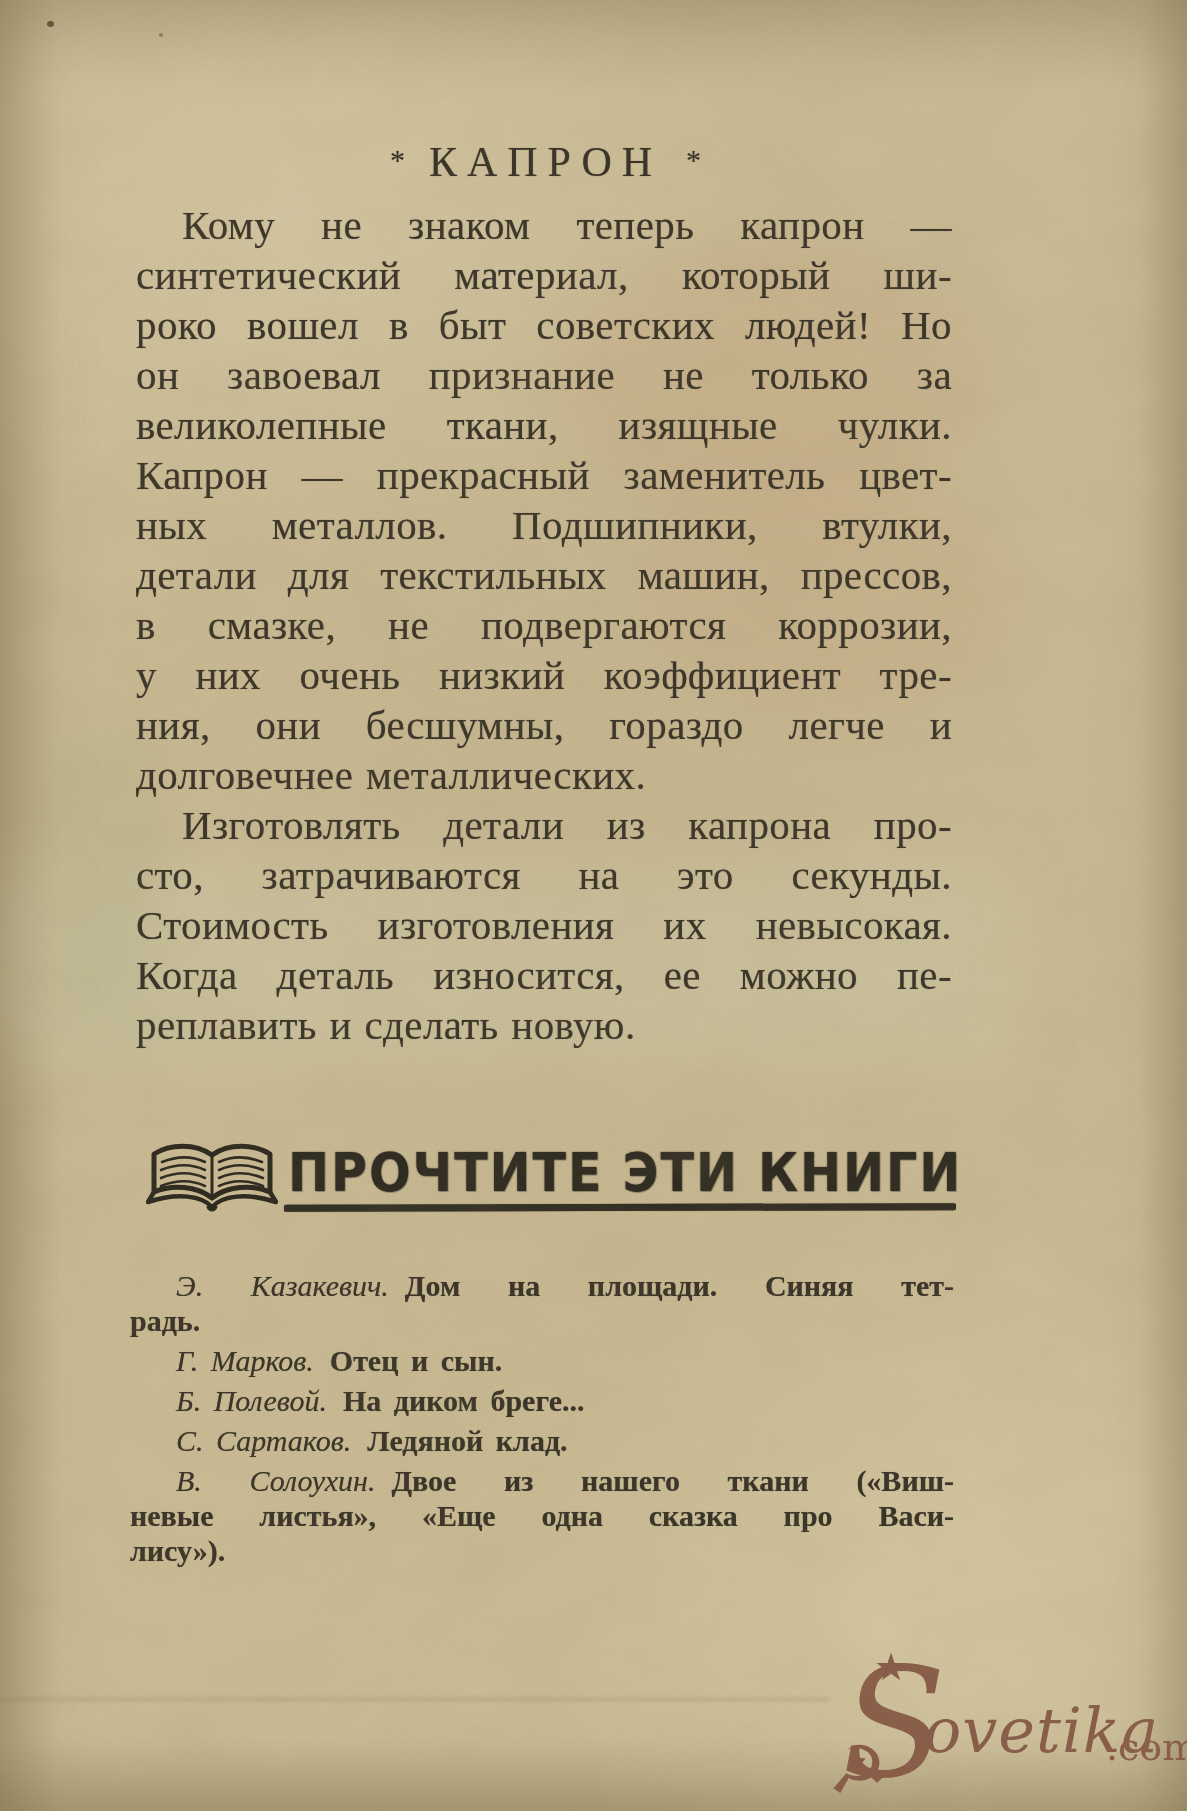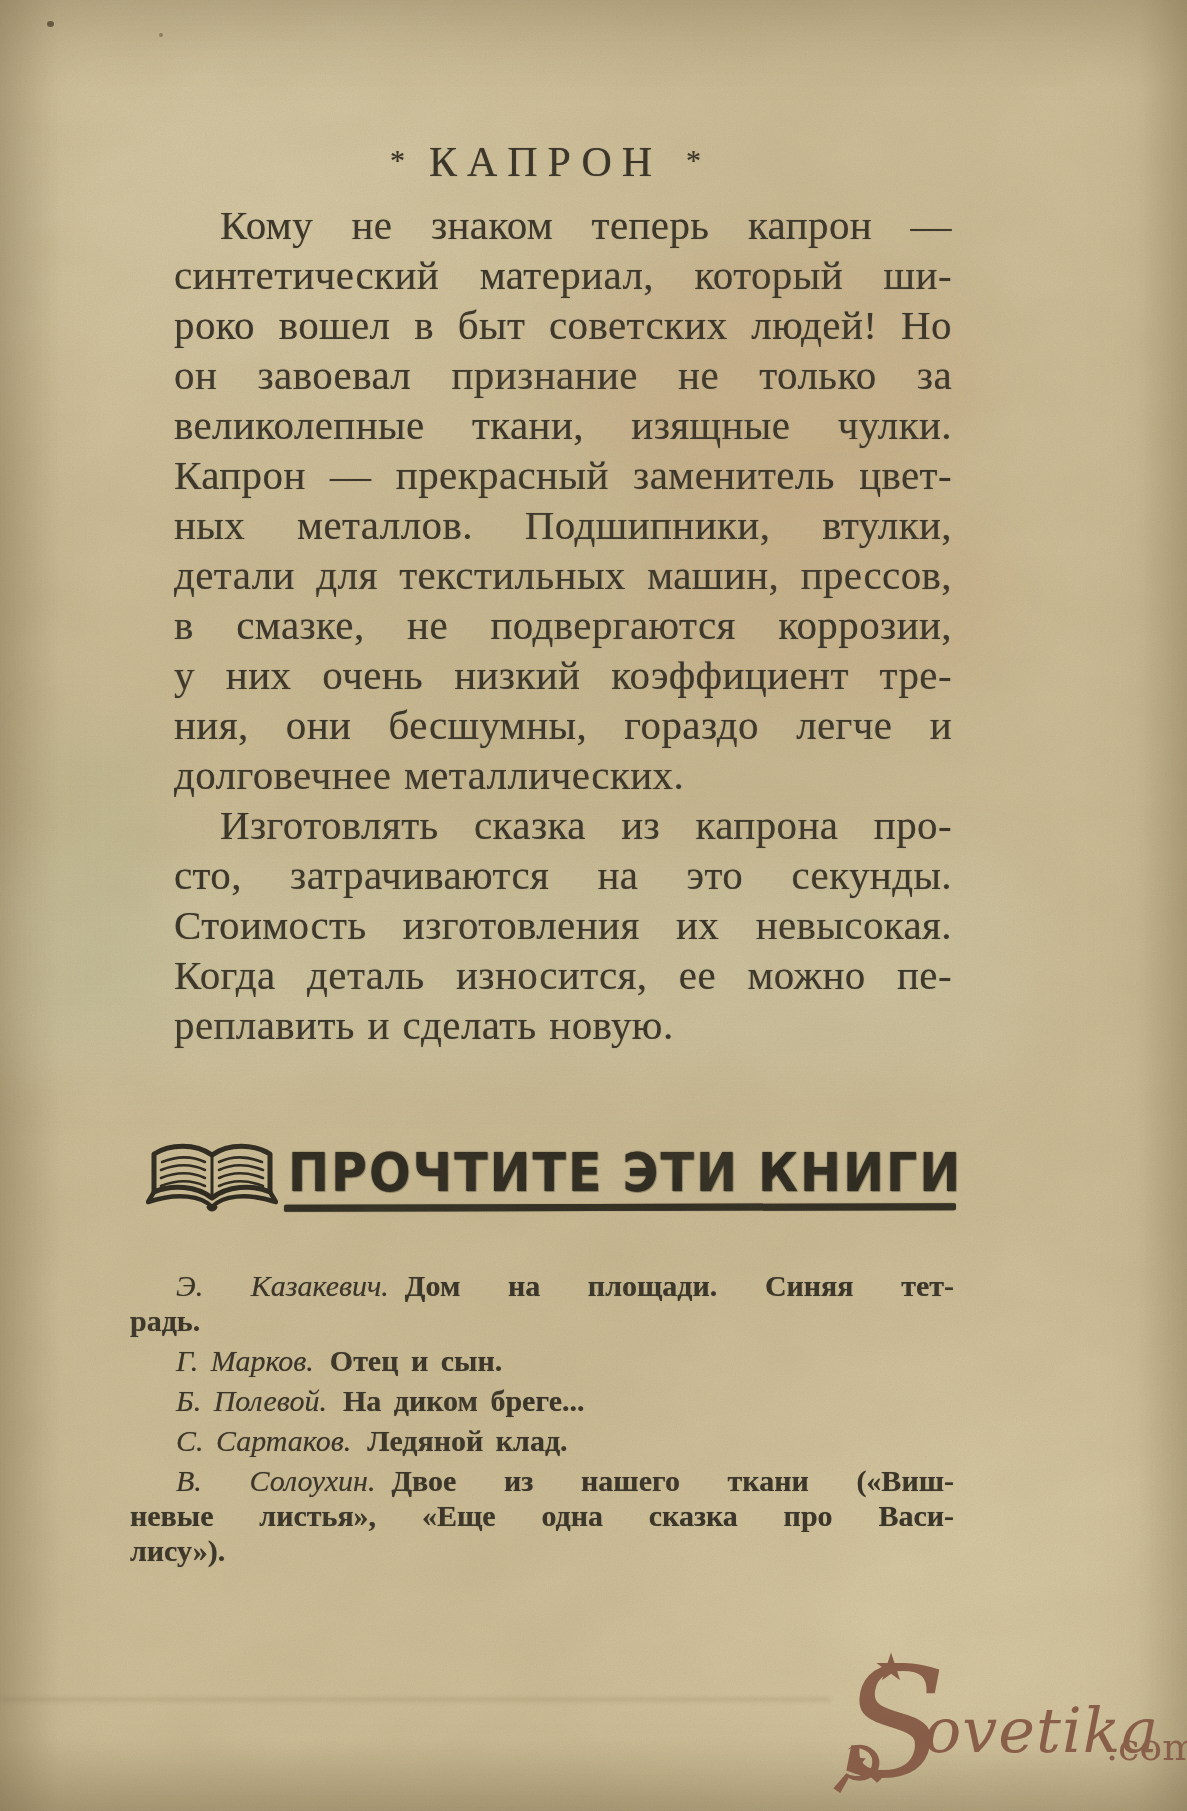--- a/index.html
+++ b/index.html
@@ -31,21 +31,21 @@
   
   #title{position:absolute;left:138px;top:138px;width:815px;text-align:center;
     font-size:42px;letter-spacing:10px;color:#2b2720;white-space:nowrap;
     text-shadow:0 0 1px rgba(43,39,32,.55);}
   .title-star{font-size:30px;letter-spacing:0;vertical-align:6px;padding:0 24px;color:#2b2720;}
 
   
   #article{position:absolute;left:136px;top:200px;width:816px;
     font-size:41px;line-height:50px;word-spacing:2px;letter-spacing:.4px;
     text-shadow:0 0 1px rgba(46,42,34,.5);}
-  #article .line{overflow:hidden;margin-left:38px;}
+  #article .line{overflow:hidden;}
   .just{text-align:justify;text-align-last:justify;}
   .indent{text-indent:46px;}
 
   
   #book-icon{position:absolute;left:146px;top:1138px;width:132px;height:82px;}
   #section-header{position:absolute;left:288px;top:1141px;
     font-family:"DejaVu Sans",sans-serif;font-weight:bold;font-size:49px;
     letter-spacing:2px;color:#201e18;transform:scaleY(1.1);transform-origin:top left;
     text-shadow:0 0 1.5px rgba(32,30,24,.85), 1px 1px 0 rgba(32,30,24,.25);white-space:nowrap;}
   #header-underline{position:absolute;left:284px;top:1204px;width:672px;height:7px;
@@ -97,21 +97,21 @@
         <div class="line just">великолепные ткани, изящные чулки.</div>
         <div class="line just">Капрон — прекрасный заменитель цвет-</div>
         <div class="line just">ных металлов. Подшипники, втулки,</div>
         <div class="line just">детали для текстильных машин, прессов,</div>
         <div class="line just">в смазке, не подвергаются коррозии,</div>
         <div class="line just">у них очень низкий коэффициент тре-</div>
         <div class="line just">ния, они бесшумны, гораздо легче и</div>
         <div class="line">долговечнее металлических.</div>
       </div>
       <div>
-        <div class="line just indent">Изготовлять сказка из капрона про-</div>
+        <div class="line just indent">Изготовлять детали из капрона про-</div>
         <div class="line just">сто, затрачиваются на это секунды.</div>
         <div class="line just">Стоимость изготовления их невысокая.</div>
         <div class="line just">Когда деталь износится, ее можно пе-</div>
         <div class="line">реплавить и сделать новую.</div>
       </div>
     </div>
 
   <svg id="book-icon" viewBox="0 0 132 82">
     <g fill="none" stroke="#1f1d17" stroke-linecap="round" stroke-linejoin="round">
       <path stroke-width="5" d="M66,17 C49,5 24,6 8,16 L8,54 C26,46 51,48 66,60 C81,48 106,46 124,54 L124,16 C108,6 83,5 66,17 Z"></path>

